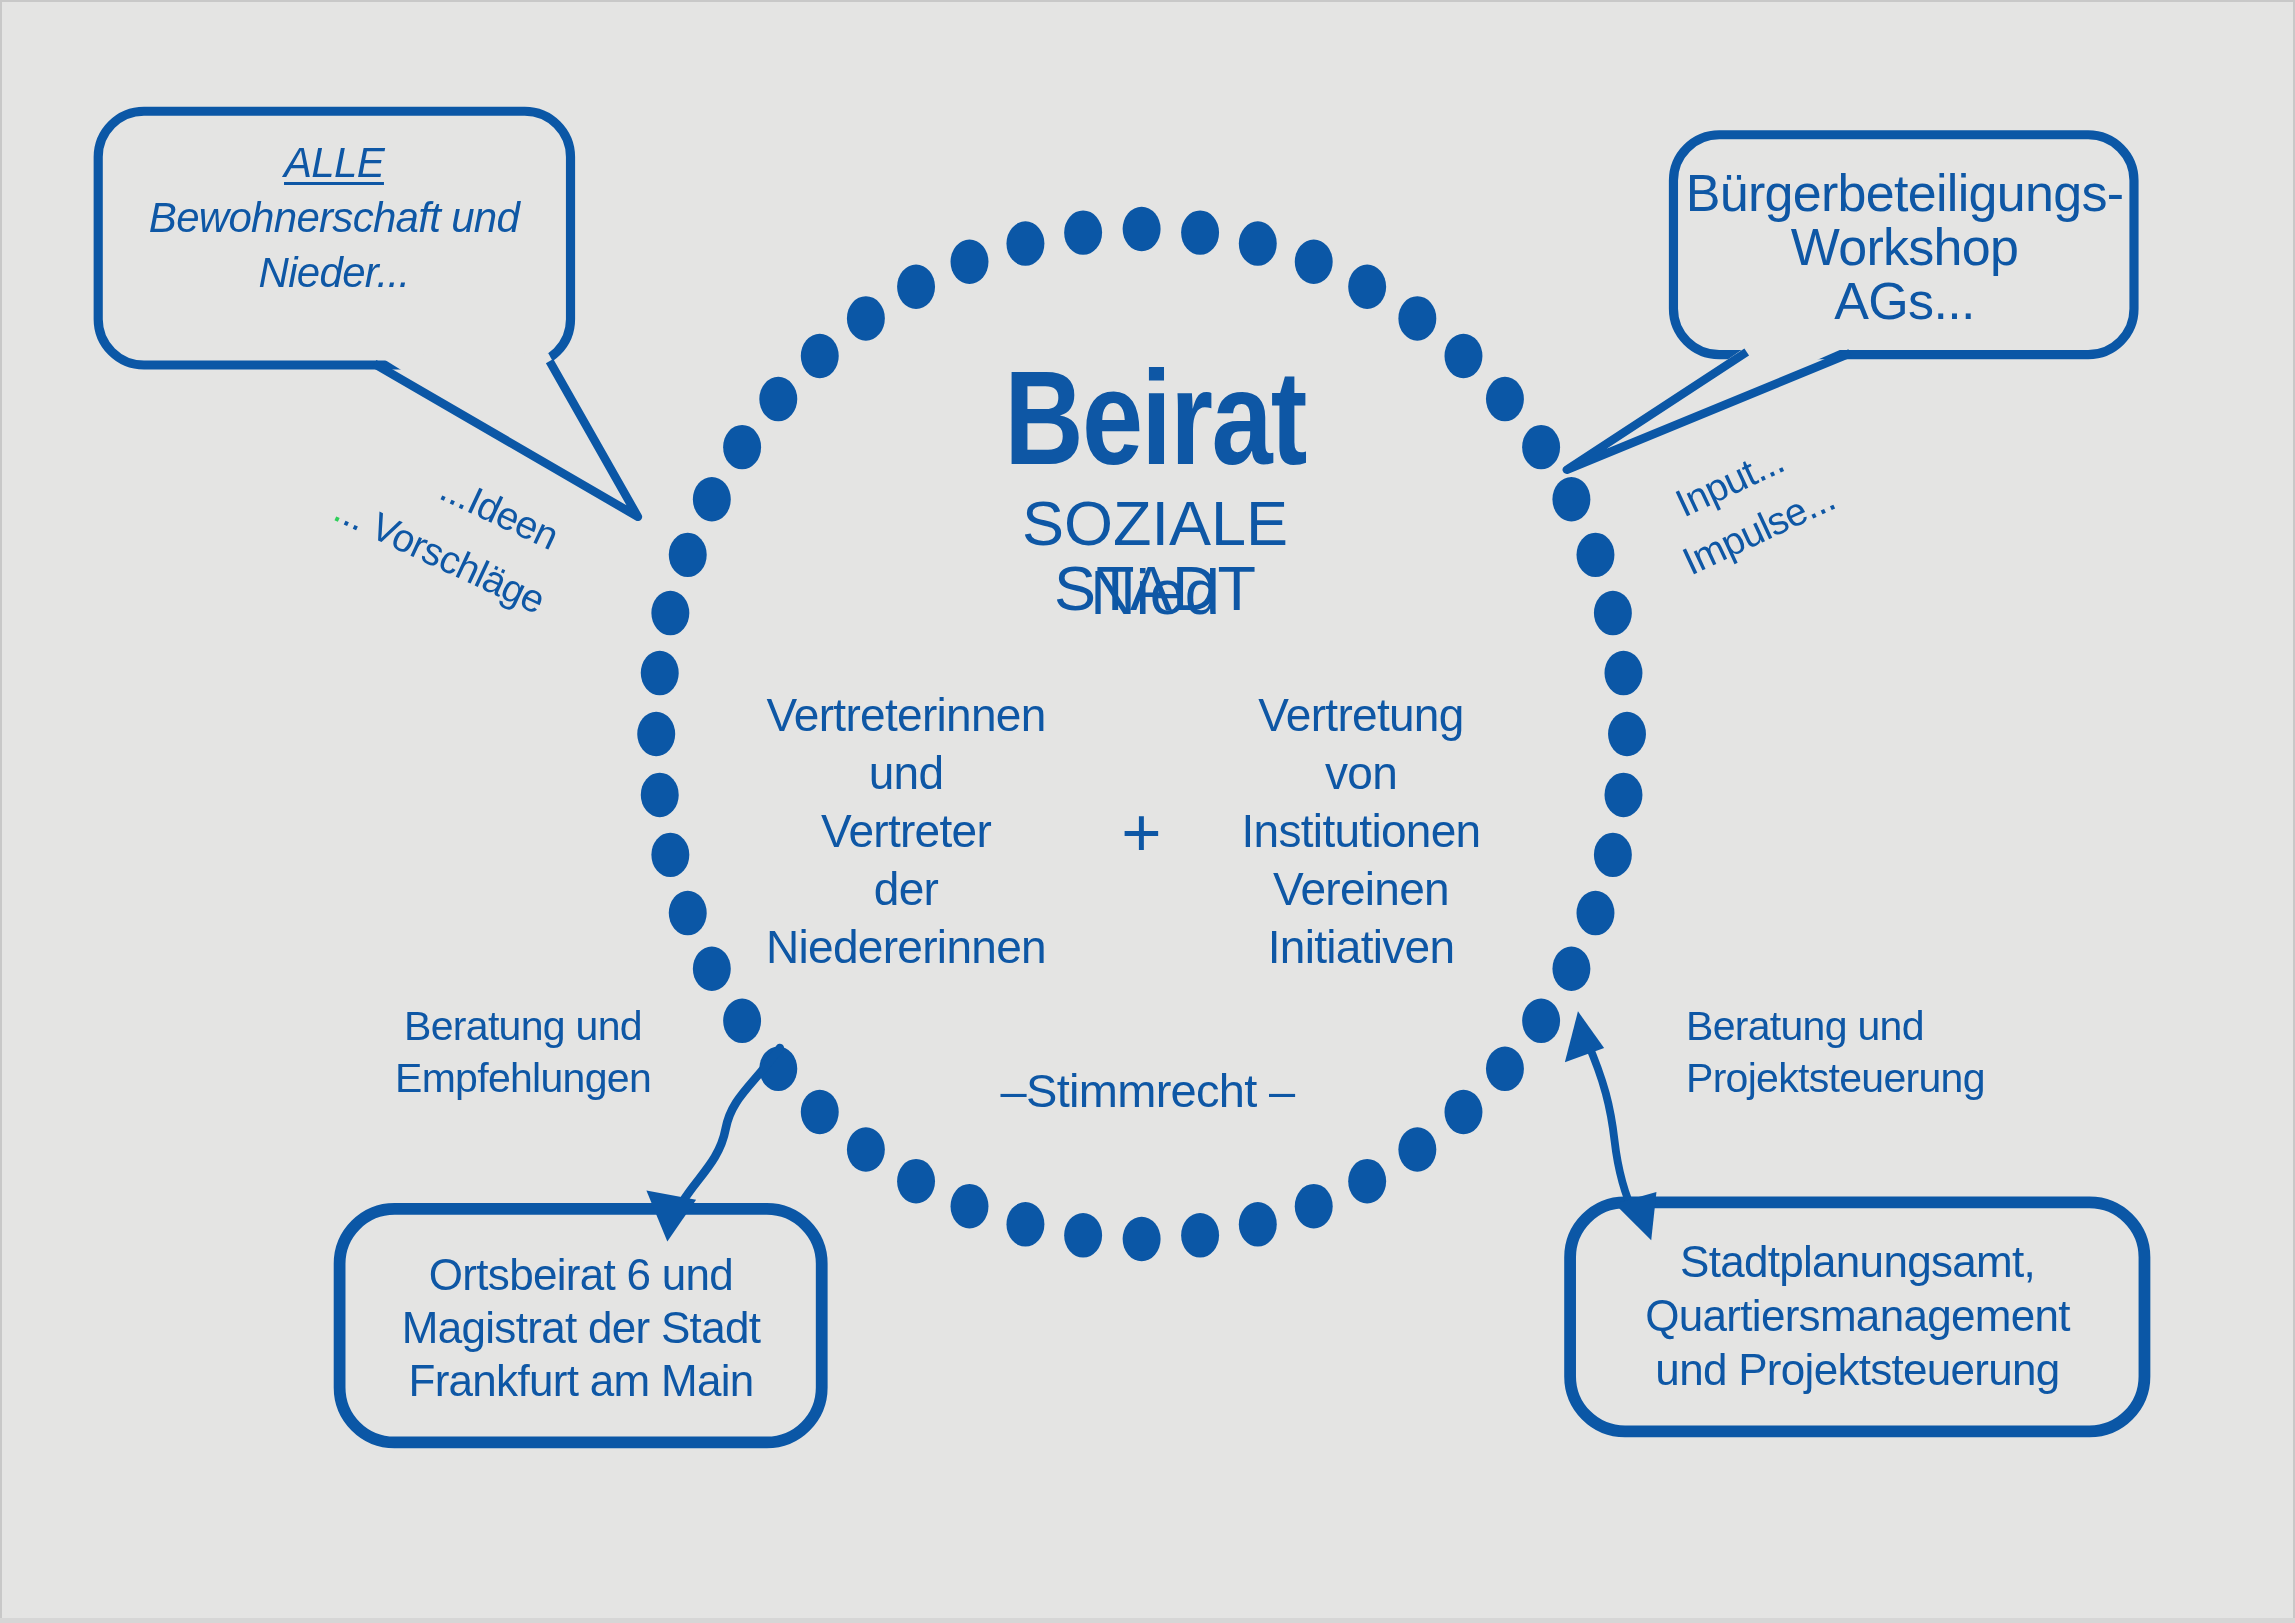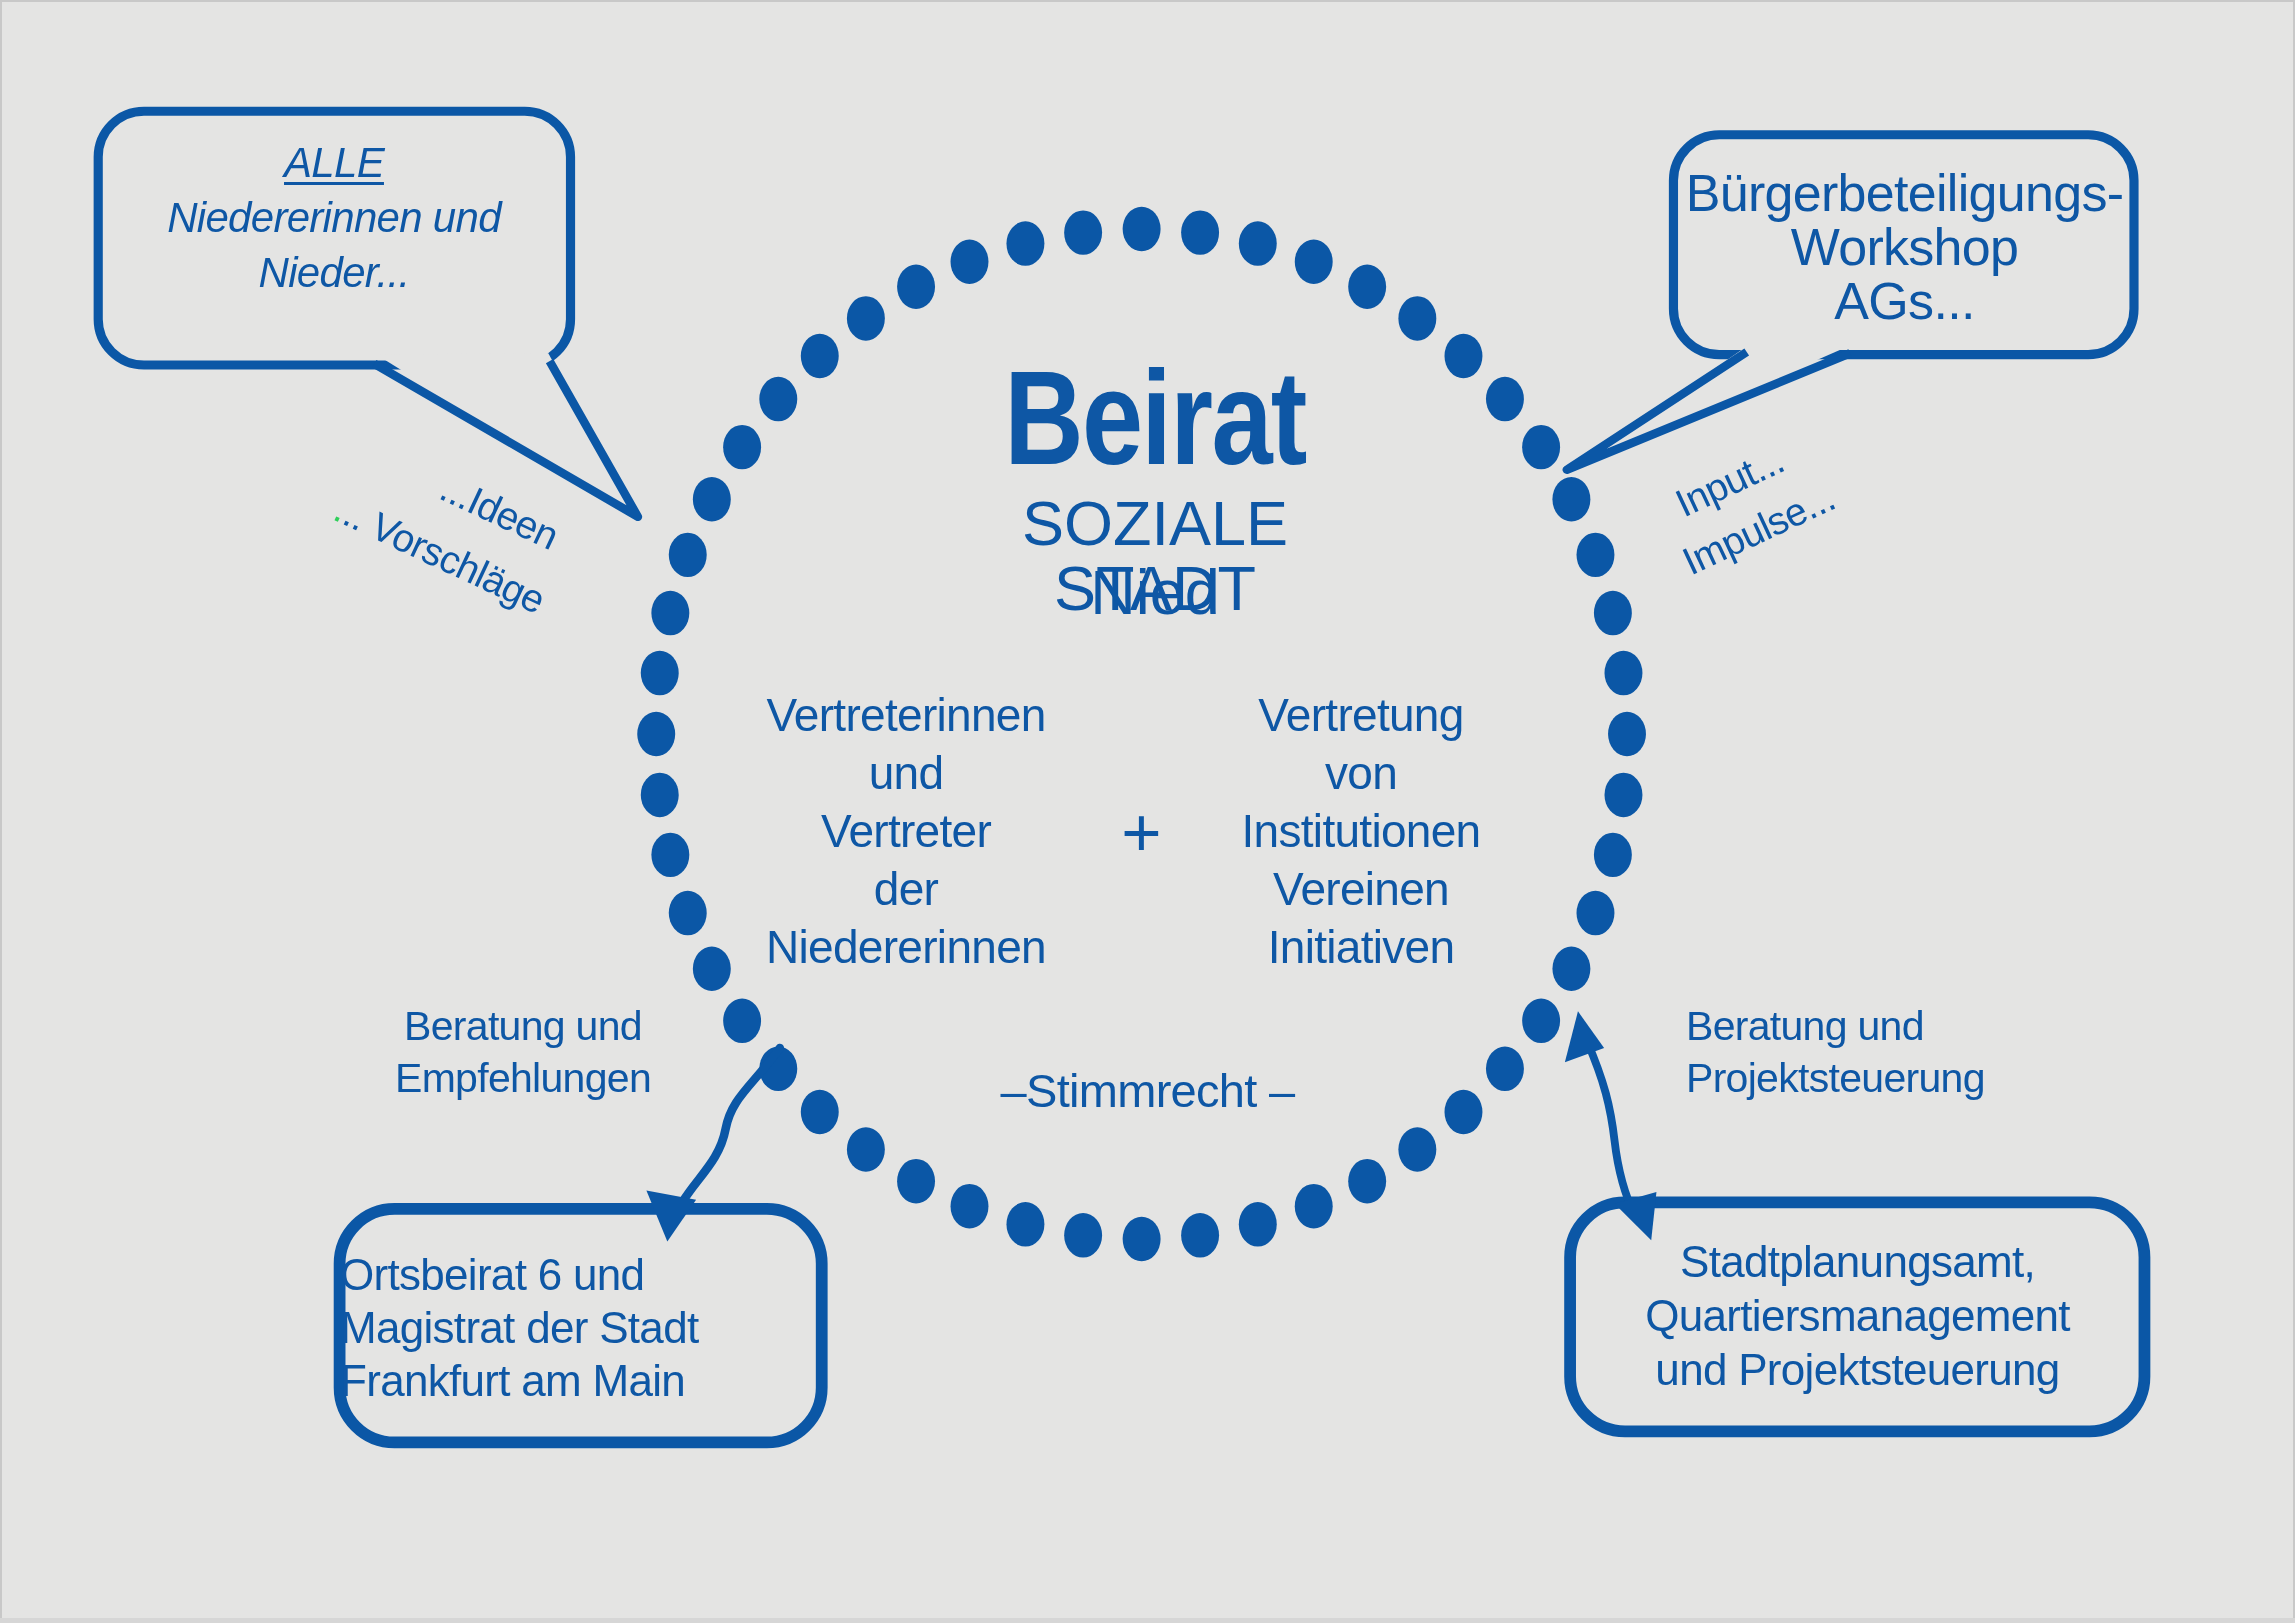--- a/index.html
+++ b/index.html
@@ -21,21 +21,21 @@
   .stroke { stroke: #0b57a6; fill: none; }
   .erase  { fill: #e4e4e3; stroke: none; }
   .solid  { fill: #0b57a6; stroke: none; }
 
   .txt { position: absolute; color: #0e57a5; }
   .line { white-space: nowrap; }
 
   .bubble-text { letter-spacing: -0.7px; }
   .tl-bubble-text { left: 98px; top: 135px; width: 472px; font-size: 42px; line-height: 55px; text-align: center; font-style: italic; }
   .tr-bubble-text { left: 1674px; top: 166px; width: 461px; font-size: 52px; line-height: 54px; text-align: center; }
-  .bl-box-text { left: 340px; top: 1248px; width: 482px; font-size: 44px; line-height: 53px; }
+  .bl-box-text { left: 340px; top: 1248px; width: 482px; font-size: 44px; line-height: 53px; text-align: center; }
   .br-box-text { left: 1570px; top: 1235px; width: 575px; font-size: 44px; line-height: 54px; text-align: center; }
   .u-line { text-decoration: underline; text-decoration-thickness: 2.6px; text-underline-offset: 5.2px; }
 
   .title-beirat {
     left: 916px; top: 346px; width: 478px; height: 144px;
     font-size: 134px; font-weight: bold; text-align: center; line-height: 144px;
     transform: scaleX(0.82); transform-origin: center; letter-spacing: -2px;
   }
   .title-soziale { left: 916px; top: 491px; width: 478px; height: 65px; font-size: 63px; line-height: 65px; text-align: center; letter-spacing: 0px; }
   .title-nied    { left: 916px; top: 560px; width: 478px; height: 65px; font-size: 63px; line-height: 65px; text-align: center; }
@@ -143,21 +143,21 @@
 
     <g>
       <path class="stroke" stroke-width="12" stroke-linecap="round" d="M 2426 1592 C 2452 1652, 2462 1692, 2468 1744 C 2474 1796, 2486 1832, 2500 1860"></path>
       <path class="solid" d="M 2412 1546 L 2392 1624 L 2452 1602 Z"></path>
       <path class="solid" d="M 2524 1896 L 2468 1840 L 2532 1822 Z"></path>
     </g>
   </svg>
 
   <div class="txt bubble-text tl-bubble-text">
     <div class="line u-line">ALLE</div>
-    <div class="line">Niedererinnen und</div>
+    <div class="line">Bewohnerschaft und</div>
     <div class="line">Nieder...</div>
   </div>
 
   <div class="txt bubble-text tr-bubble-text">
     <div class="line">Bürgerbeteiligungs-</div>
     <div class="line">Workshop</div>
     <div class="line">AGs...</div>
   </div>
 
   <div class="txt title-beirat">Beirat</div>

